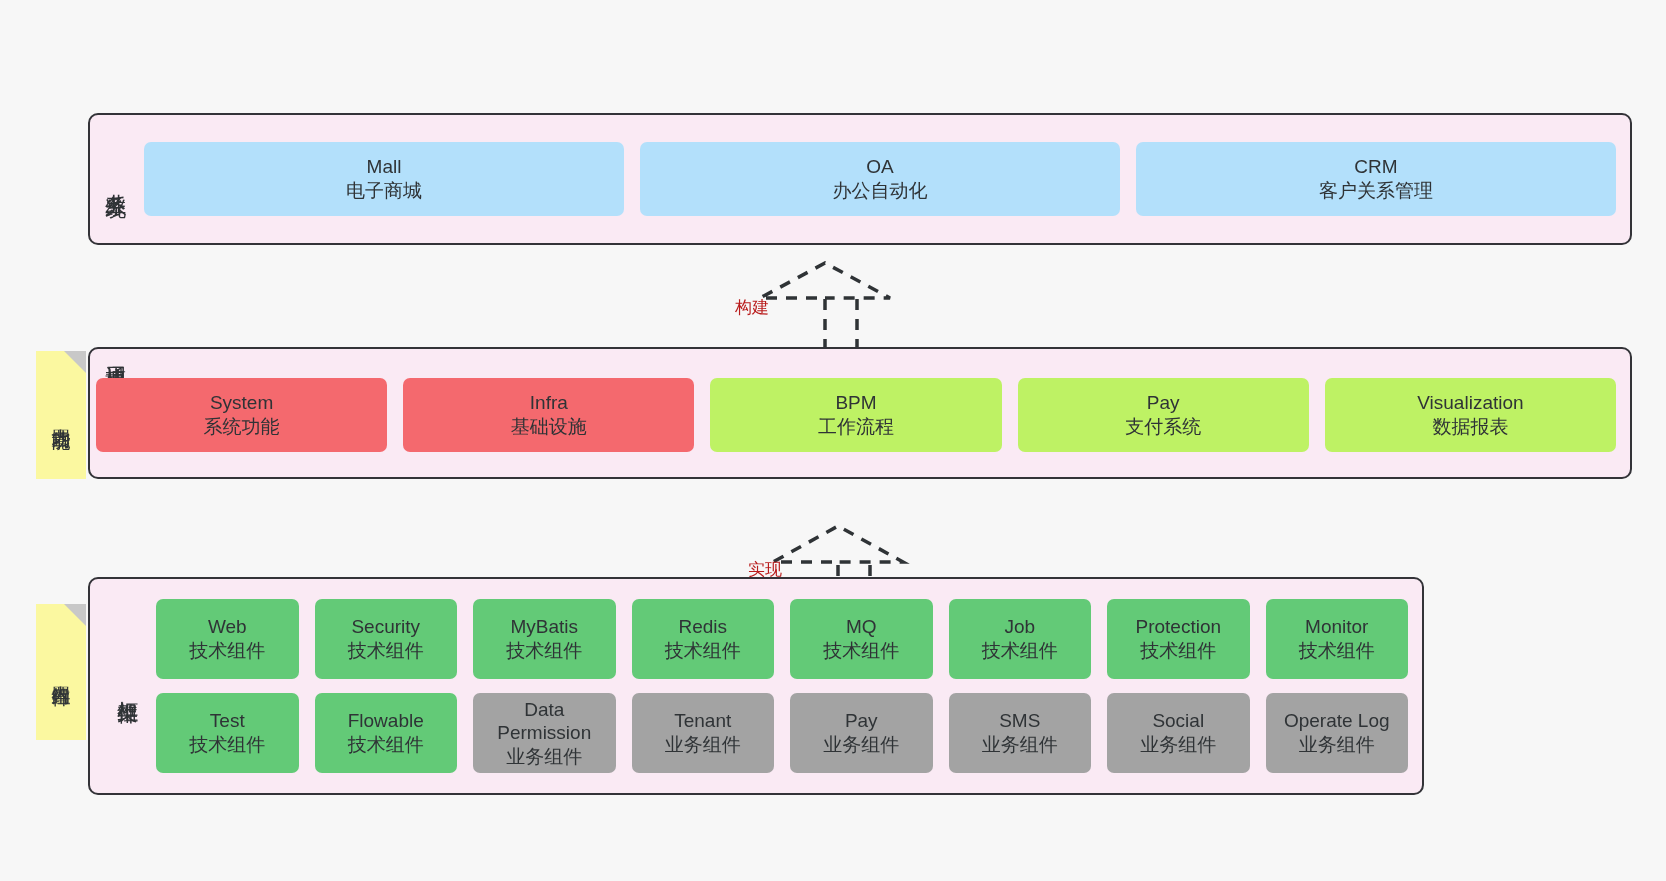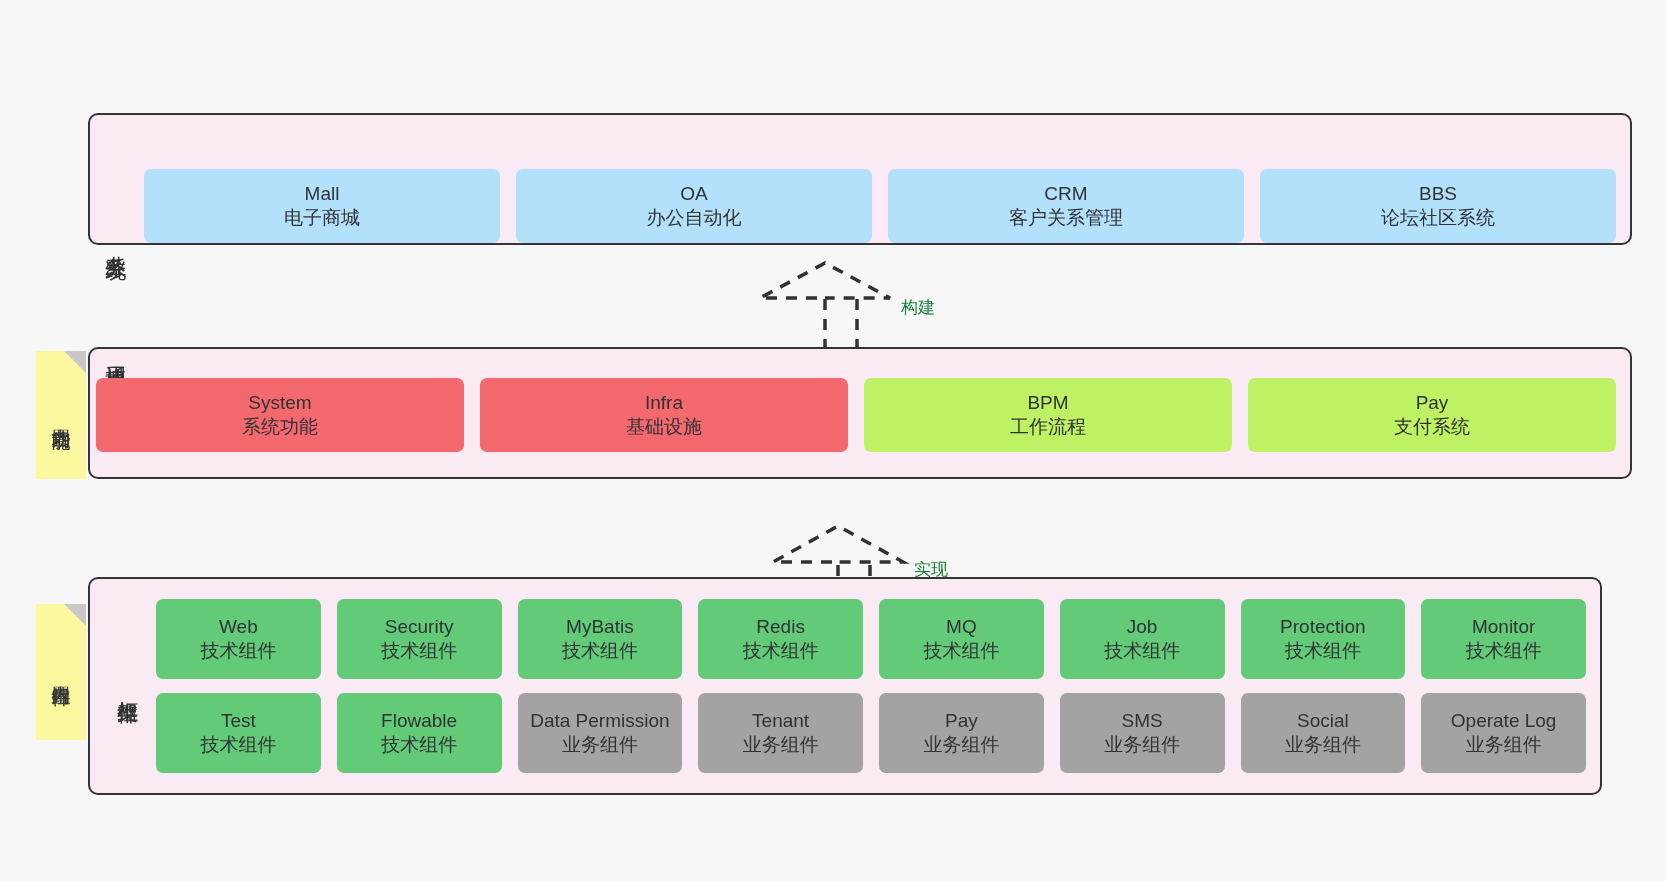--- a/index.html
+++ b/index.html
@@ -79,27 +79,27 @@
   .cell .l2 { display: block; }
 
   
   .c-blue        { background: #b3e0fb; }
   .c-red         { background: #f4696e; }
   .c-pink        { background: #bef264; }
   .c-green       { background: #63ca77; }
   .c-lightgreen  { background: #a3a3a3; }
 
   
-  #layer-business  { left: 88px;  top: 113px; width: 1544px; height: 132px; align-items: flex-end; }
+  #layer-business  { left: 88px;  top: 113px; width: 1544px; height: 132px; }
   #layer-business .cell { height: 74px; }
 
   #layer-common    { left: 88px;  top: 347px; width: 1544px; height: 132px; flex-direction: column; }
   #layer-common .cell { height: 74px; }
 
-  #layer-framework { left: 88px;  top: 577px; width: 1514px; height: 218px; padding-left: 12px; }
+  #layer-framework { left: 88px;  top: 577px; width: 1336px; height: 218px; padding-left: 12px; }
   #layer-framework .cell { height: 80px; }
   #layer-framework .layer-body { gap: 14px; }
 
   
   .note {
     position: absolute;
     box-sizing: border-box;
     width: 50px;
     background: #fbf8a0;
     color: #2f3336;
@@ -129,23 +129,23 @@
   .arrow {
     position: absolute;
     width: 200px;
     height: 96px;
   }
   .arrow svg { position: absolute; left: 0; top: 0; overflow: visible; }
   .arrow .arrow-label {
     position: absolute;
     left: 0;
     width: 200px;
-    text-align: right;
+    text-align: left;
     font-size: 17px;
-    color: #15803d;
+    color: #b91c1c;
     background: transparent;
   }
   #arrow-build   { left: 735px; top: 258px; }
   #arrow-build .arrow-label   { top: 38px; }
   #arrow-implement { left: 748px; top: 520px; }
   #arrow-implement .arrow-label { top: 38px; }
 </style>
 </head>
 <body>
 
@@ -160,24 +160,20 @@
           <span class="l2">电子商城</span>
         </div>
         <div class="cell c-blue">
           <span class="l1">OA</span>
           <span class="l2">办公自动化</span>
         </div>
         <div class="cell c-blue">
           <span class="l1">CRM</span>
           <span class="l2">客户关系管理</span>
         </div>
-        <div class="cell c-blue">
-          <span class="l1">BBS</span>
-          <span class="l2">论坛社区系统</span>
-        </div>
       </div>
     </div>
   </div>
 
   <div class="arrow" id="arrow-build">
     <svg width="200" height="96" viewBox="0 0 200 96" fill="none">
       <path d="M 90 92 L 90 40 L 25 40 L 90 5 L 155 40 L 90 40" stroke="#2f3336" stroke-width="3.5" stroke-dasharray="11 9" fill="none" stroke-linecap="butt"></path>
       <path d="M 122 92 L 122 40" stroke="#2f3336" stroke-width="3.5" stroke-dasharray="11 9" fill="none"></path>
     </svg>
     <div class="arrow-label">构建</div>
@@ -198,20 +194,24 @@
           <span class="l2">基础设施</span>
         </div>
         <div class="cell c-pink">
           <span class="l1">BPM</span>
           <span class="l2">工作流程</span>
         </div>
         <div class="cell c-pink">
           <span class="l1">Pay</span>
           <span class="l2">支付系统</span>
         </div>
+        <div class="cell c-pink">
+          <span class="l1">Visualization</span>
+          <span class="l2">数据报表</span>
+        </div>
       </div>
     </div>
   </div>
 
   <div class="arrow" id="arrow-implement">
     <svg width="200" height="96" viewBox="0 0 200 96" fill="none">
       <path d="M 90 96 L 90 42 L 25 42 L 90 6 L 155 42 L 90 42" stroke="#2f3336" stroke-width="3.5" stroke-dasharray="11 9" fill="none" stroke-linecap="butt"></path>
       <path d="M 122 96 L 122 42" stroke="#2f3336" stroke-width="3.5" stroke-dasharray="11 9" fill="none"></path>
     </svg>
     <div class="arrow-label">实现</div>

